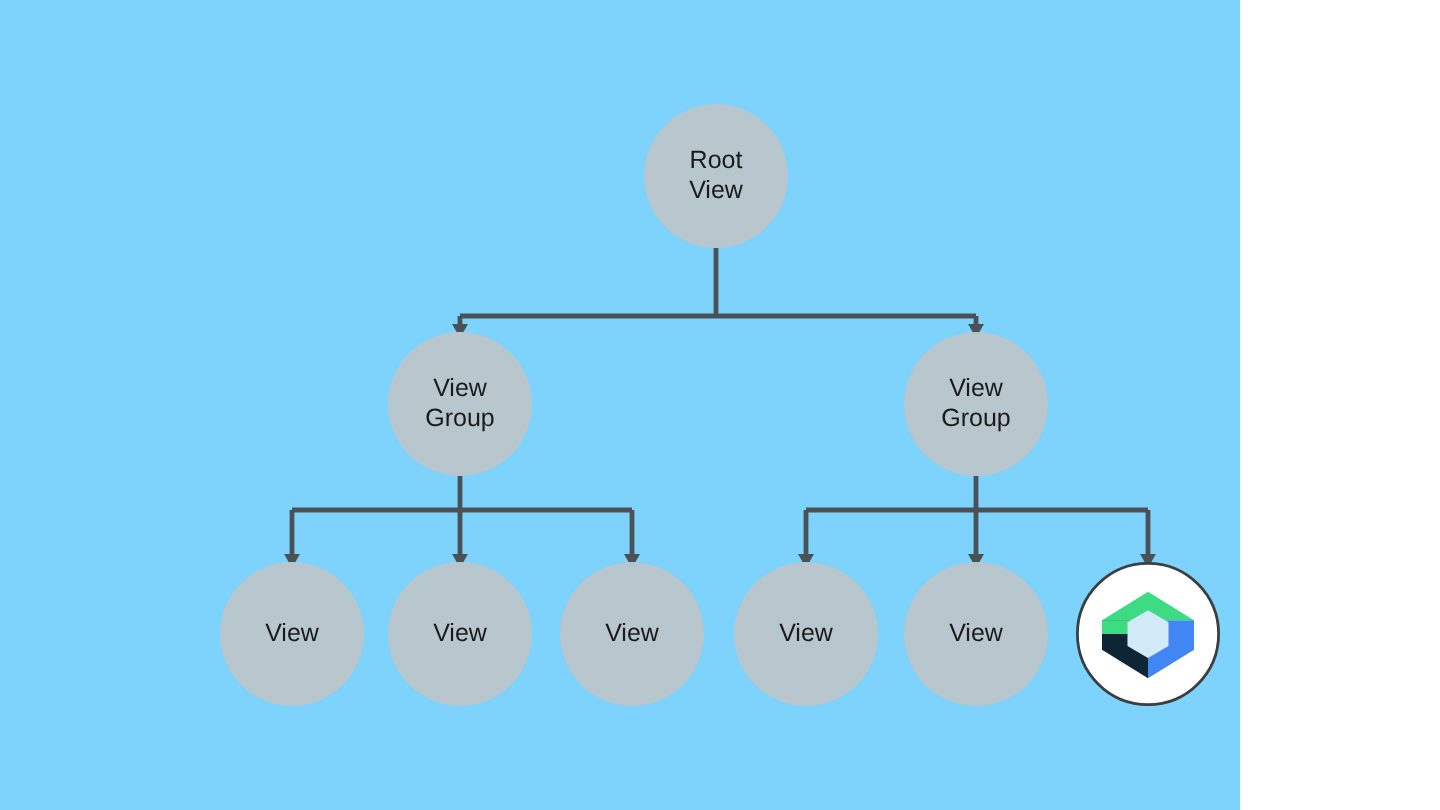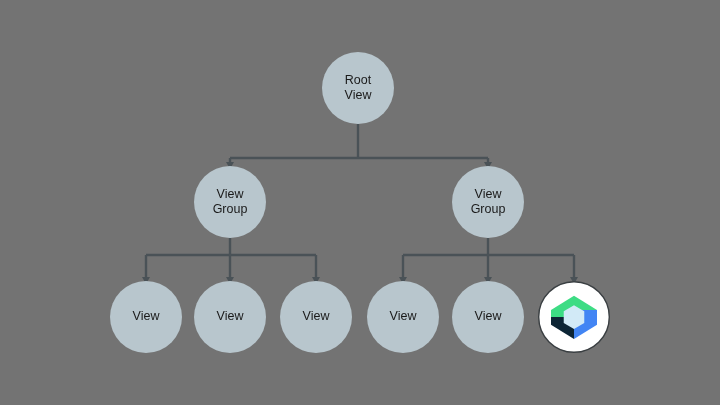--- a/index.html
+++ b/index.html
@@ -2,23 +2,23 @@
 <html><head>
 <meta charset="utf-8">
 <style>
   html, body {
     margin: 0;
     padding: 0;
     background: #ffffff;
   }
   #stage {
     position: relative;
-    width: 720px;
+    width: 620px;
     height: 405px;
-    background: #737373;
+    background: #7dd3fc;
     overflow: hidden;
     font-family: "Liberation Sans", sans-serif;
   }
   #diagram-svg {
     position: absolute;
     left: 0;
     top: 0;
     width: 720px;
     height: 405px;
   }

